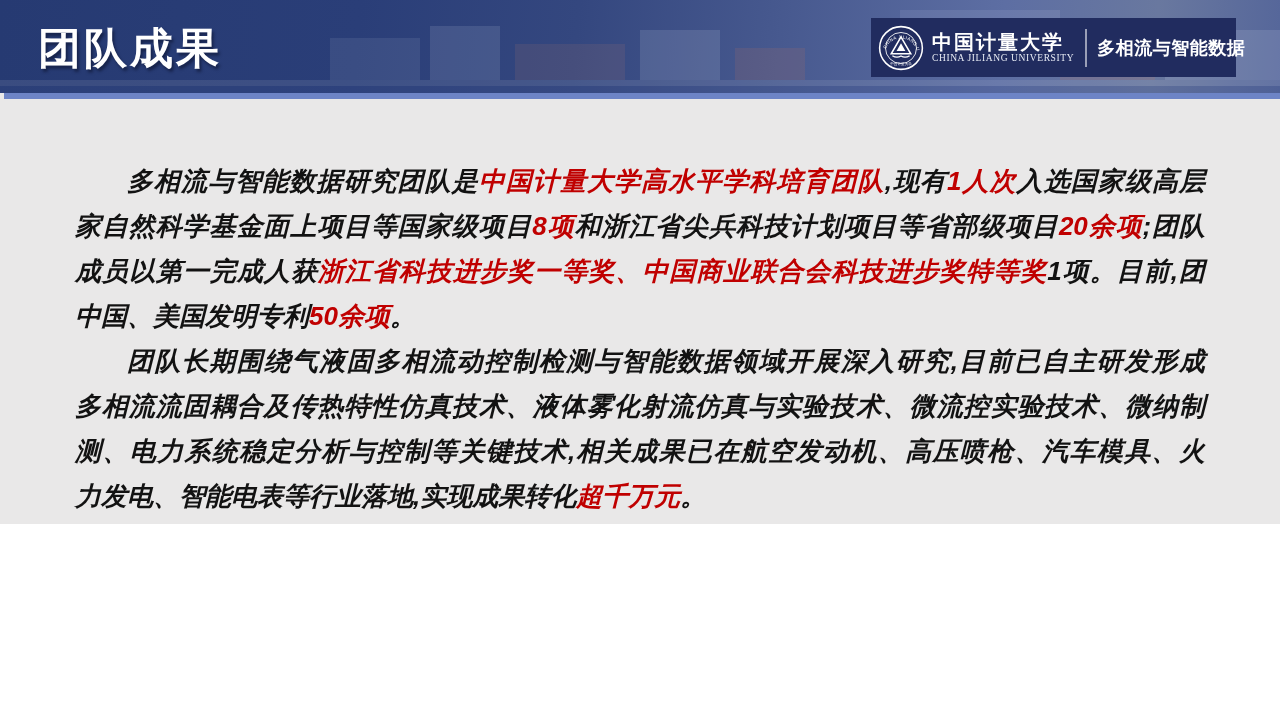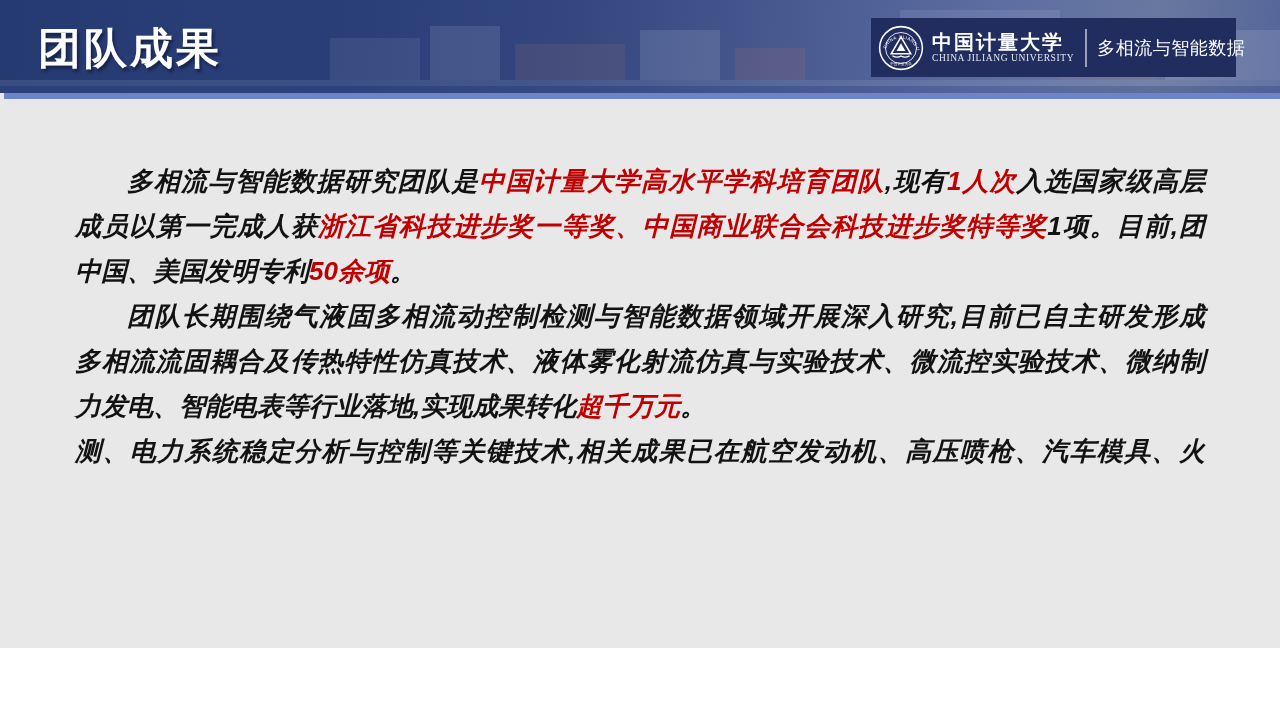--- a/index.html
+++ b/index.html
@@ -1,17 +1,17 @@
 <!DOCTYPE html>
 <html><head>
 <meta charset="utf-8">
 <style>
   html,body{margin:0;padding:0;}
   .slide{
-    position:relative;width:1280px;height:648px;overflow:hidden;
+    position:relative;width:1280px;height:524px;overflow:hidden;
     background:#e9e8e8;
     font-family:"Liberation Sans", sans-serif;
   }
   
   .header{
     position:absolute;left:0;top:0;width:1280px;height:93px;
     background:linear-gradient(95deg,#263a72 0%,#2a3e78 28%,#34477f 45%,#46588e 60%,#5d6ea3 78%,#69789f 90%,#55669a 100%);
   }
   .campus{position:absolute;left:0;top:0;width:1280px;height:93px;}
   .title{
@@ -34,21 +34,21 @@
   }
   .uni-en{
     font-family:"Liberation Serif", serif;
     font-size:9.5px;letter-spacing:.6px;color:#e8ecf5;line-height:11px;white-space:nowrap;
   }
   .logo-divider{
     width:2px;height:38px;background:rgba(255,255,255,.55);
     margin:0 10px 0 11px;flex:0 0 auto;
   }
   .team{
-    font-size:18px;font-weight:400;color:#ffffff;letter-spacing:.5px;white-space:nowrap;
+    font-size:18px;font-weight:700;color:#ffffff;letter-spacing:.5px;white-space:nowrap;
   }
   
   .strip{
     position:absolute;left:4px;right:0;top:93px;height:6px;
     background:#6d84c6;z-index:2;
   }
   
   .content{
     position:absolute;left:75px;right:75px;top:159px;
     font-size:26px;line-height:45px;font-weight:700;color:#121212;
@@ -110,26 +110,27 @@
       <div class="logo-divider"></div>
       <div class="team">多相流与智能数据</div>
     </div>
   </header>
 
   <div class="strip"></div>
 
   <main class="content">
       <div class="para">
         <div class="line indent"><span>多相流与智能数据研究团队是</span><span class="red">中国计量大学高水平学科培育团队</span><span>,现有</span><span class="red">1人次</span><span>入选国家级高层</span></div>
+        <div class="line"><span>家自然科学基金面上项目等国家级项目</span><span class="red">8项</span><span>和浙江省尖兵科技计划项目等省部级项目</span><span class="red">20余项</span><span>;团队</span></div>
         <div class="line"><span>成员以第一完成人获</span><span class="red">浙江省科技进步奖一等奖、中国商业联合会科技进步奖特等奖</span><span>1项。目前,团</span></div>
         <div class="line para-end"><span>中国、美国发明专利</span><span class="red">50余项</span><span>。</span></div>
       </div>
       <div class="para">
         <div class="line indent"><span>团队长期围绕气液固多相流动控制检测与智能数据领域开展深入研究,目前已自主研发形成</span></div>
         <div class="line"><span>多相流流固耦合及传热特性仿真技术、液体雾化射流仿真与实验技术、微流控实验技术、微纳制</span></div>
+        <div class="line"><span>测、电力系统稳定分析与控制等关键技术,相关成果已在航空发动机、高压喷枪、汽车模具、火</span></div>
         <div class="line para-end"><span>力发电、智能电表等行业落地,实现成果转化</span><span class="red">超千万元</span><span>。</span></div>
-        <div class="line"><span>测、电力系统稳定分析与控制等关键技术,相关成果已在航空发动机、高压喷枪、汽车模具、火</span></div>
       </div>
     </main>
 
   <div class="watermark">精思國計  細量民生</div>
 
 </div>
 
 </body></html>

